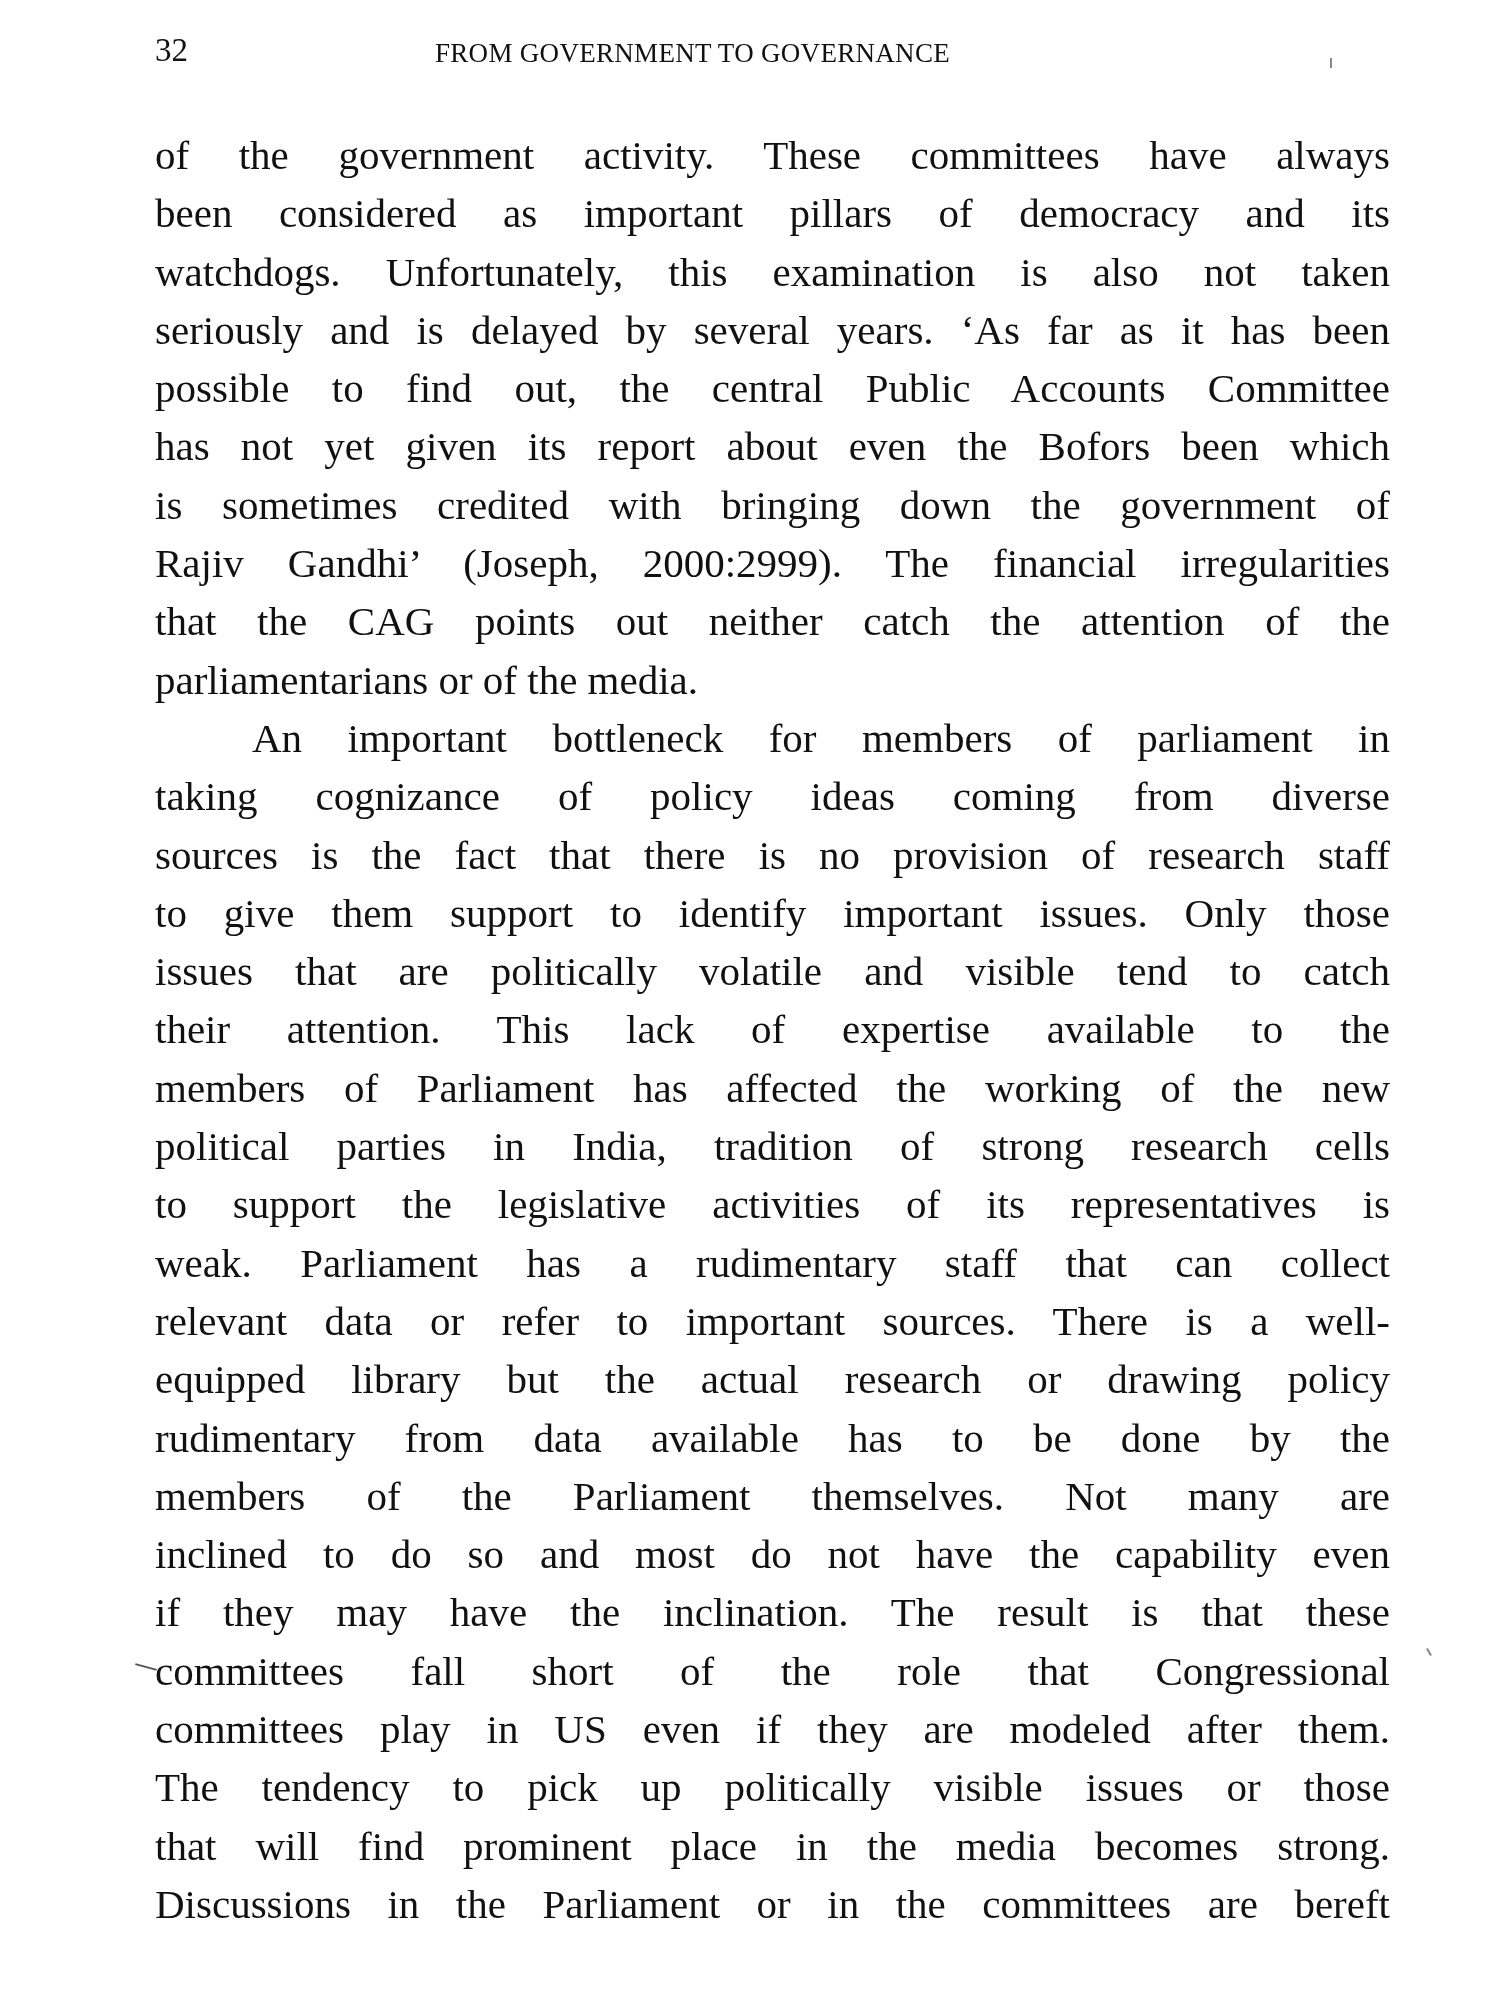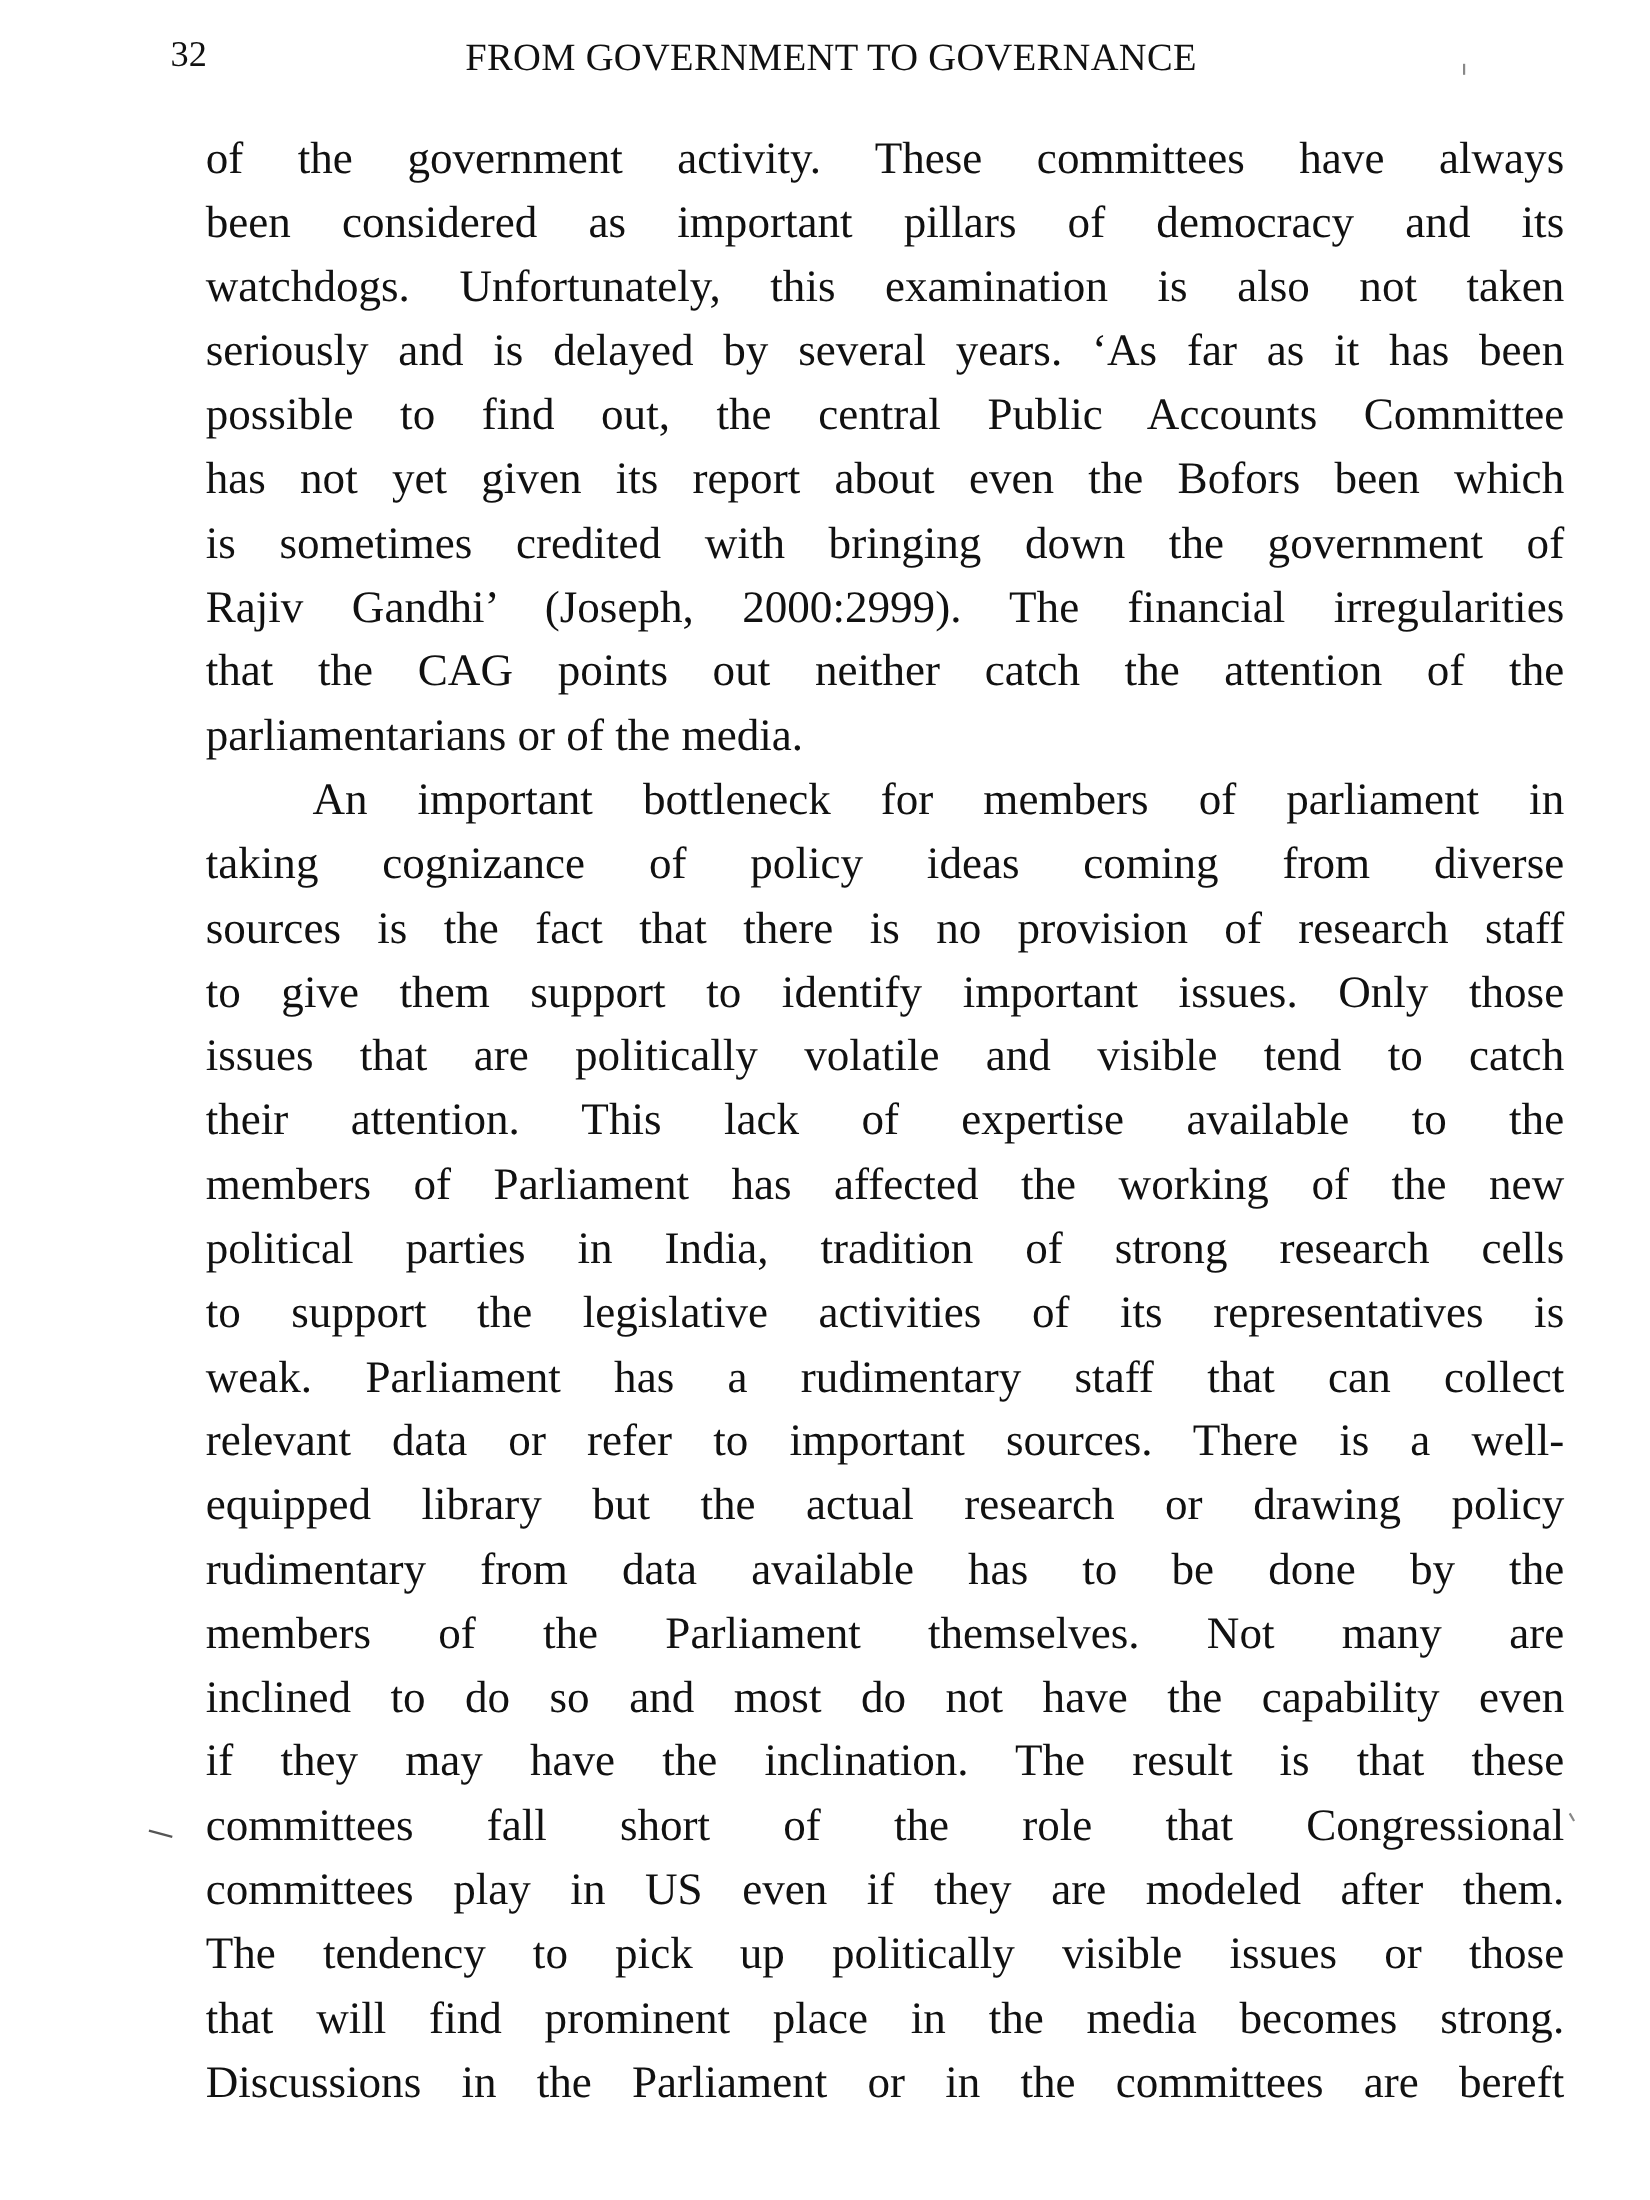--- a/index.html
+++ b/index.html
@@ -29,33 +29,32 @@
     }
     .page-number {
       position: absolute;
       left: 0;
       top: 0;
       font-size: 33px;
       line-height: 40px;
     }
     .running-title {
       position: absolute;
-      left: 268px;
+      left: 280px;
       top: 3px;
-      font-size: 35px;
+      font-size: 27px;
       line-height: 40px;
       letter-spacing: 0.3px;
       text-align: center;
     }
     .body-text {
       position: absolute;
       left: 155px;
-      top: 114px;
+      top: 126px;
       width: 1235px;
-      margin-left: 32px;
     }
     .line {
       display: block;
       height: 58.3px;
       line-height: 58.3px;
       font-size: 41px;
       white-space: nowrap;
       text-align: justify;
       text-align-last: justify;
       overflow: visible;

